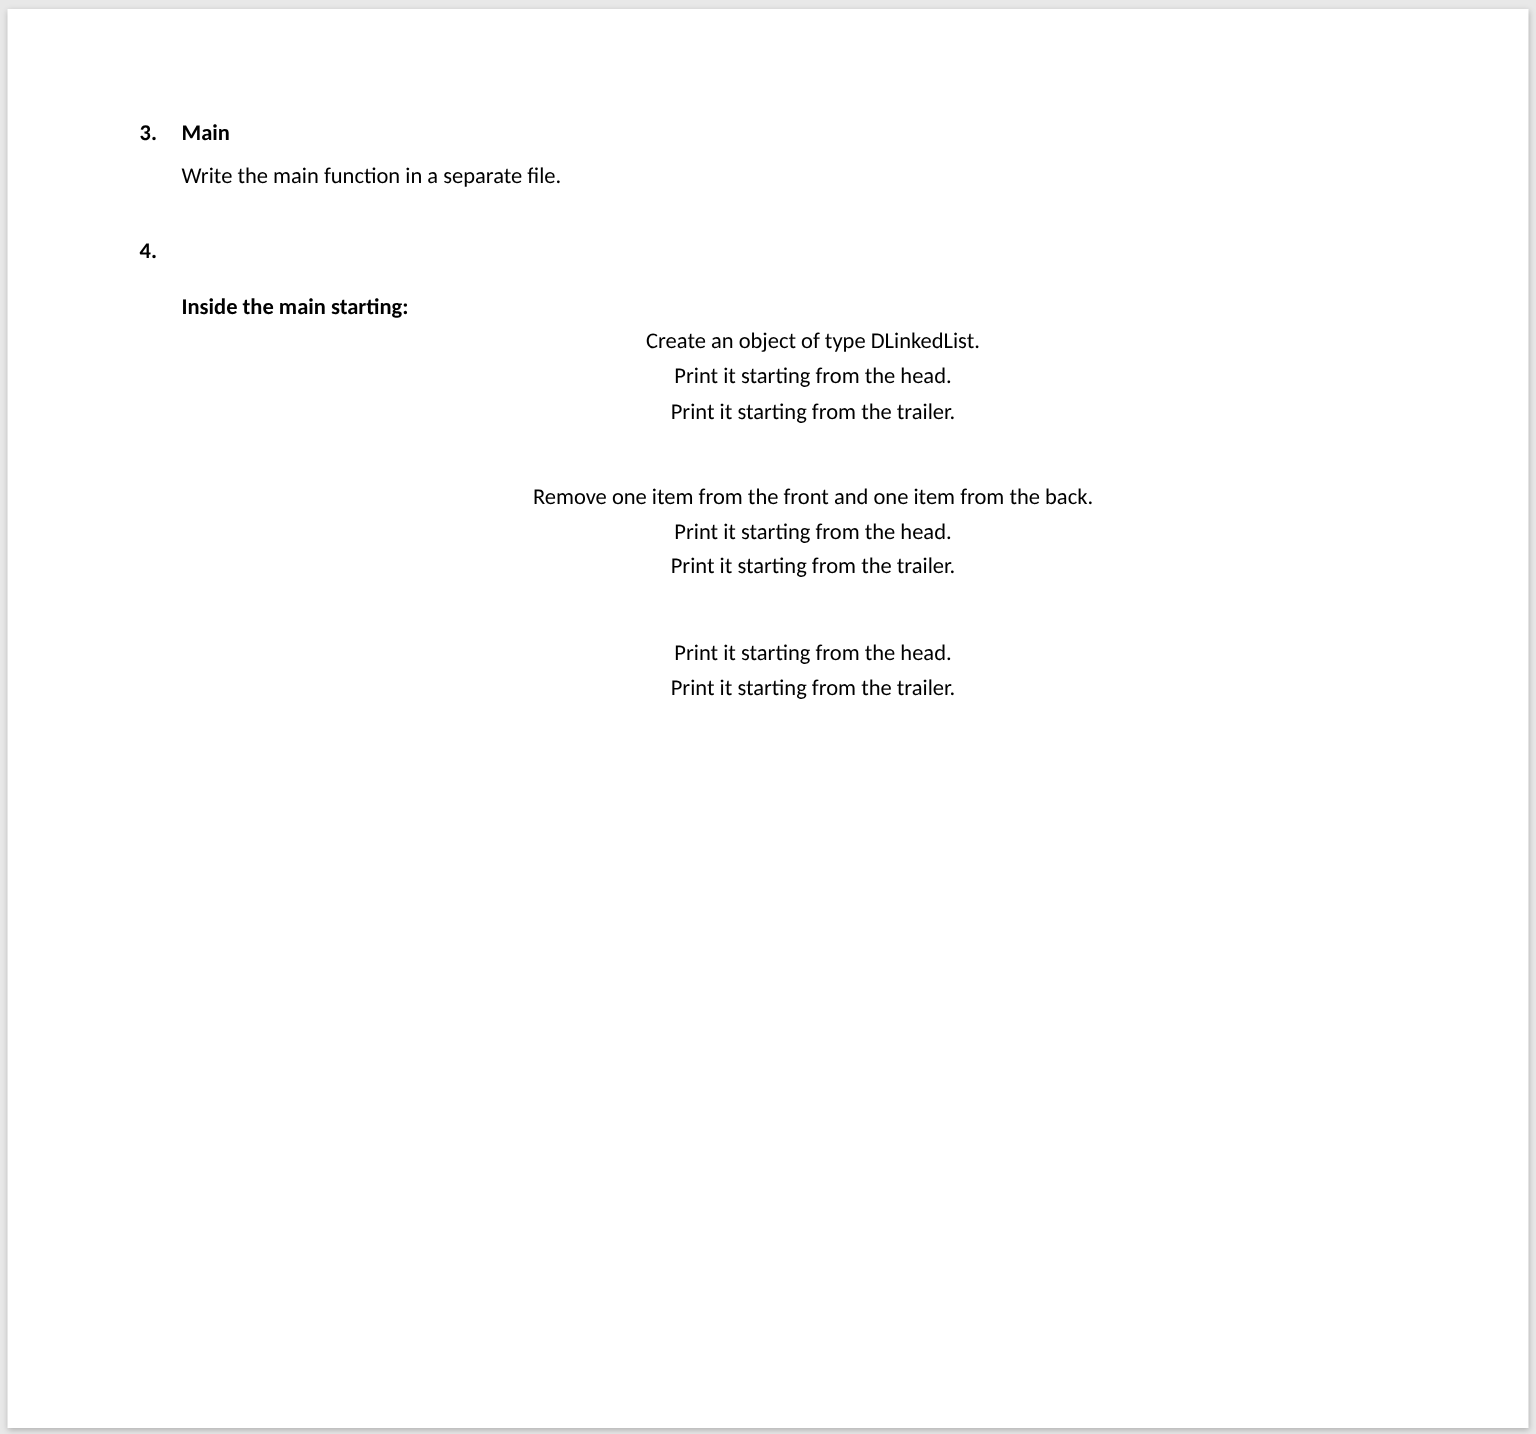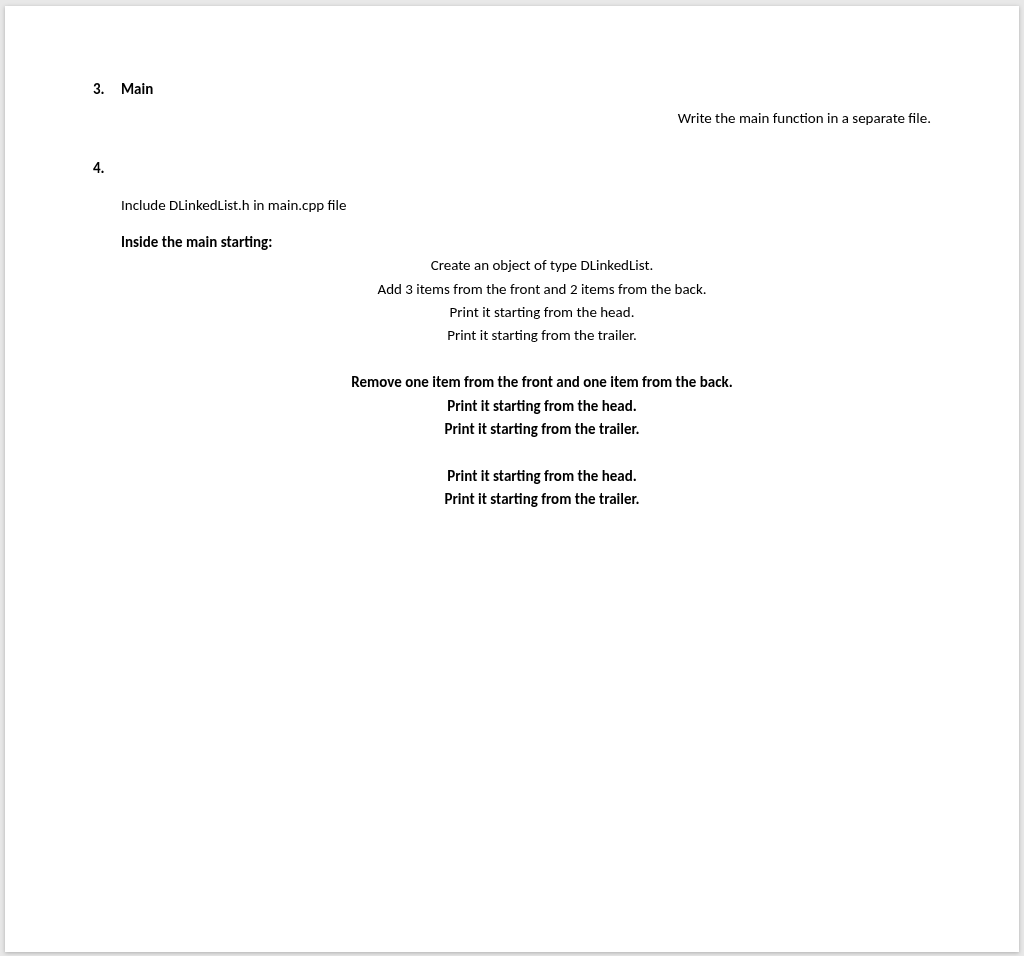--- a/index.html
+++ b/index.html
@@ -37,60 +37,56 @@
       flex-shrink: 0;
     }
     .num-title {
       font-weight: 700;
       text-align: right;
     }
     .indent1 {
       margin-left: 28px;
       margin-top: 2px;
       margin-bottom: 26px;
-      text-align: right;
     }
     .indent1b {
       margin-left: 28px;
       margin-top: 14px;
     }
     .indent2 {
       margin-left: 60px;
       text-align: center;
     }
     .bold {
       font-weight: 700;
     }
     .block {
-      margin-top: 24px;
-      font-weight: bold;
+      margin-top: 34px;
     }
   </style>
 </head>
 <body>
 
 <div class="page-wrapper">
 
   <div class="num-item">
     <div class="num">3.</div>
     <div class="num-title">Main</div>
   </div>
   <div class="indent1">Write the main function in a separate file.</div>
 
   <div class="num-item">
     <div class="num">4.</div>
   </div>
 
-  <div class="indent1b">Include DLinkedList.h in main.cpp file</div>
 
   <div class="indent1b bold">Inside the main starting:</div>
 
   <div class="indent2">
     <div>Create an object of type DLinkedList.</div>
-    <div>Add 3 items from the front and 2 items from the back.</div>
     <div>Print it starting from the head.</div>
     <div>Print it starting from the trailer.</div>
   </div>
 
   <div class="indent2 block">
     <div>Remove one item from the front and one item from the back.</div>
     <div>Print it starting from the head.</div>
     <div>Print it starting from the trailer.</div>
   </div>
 

